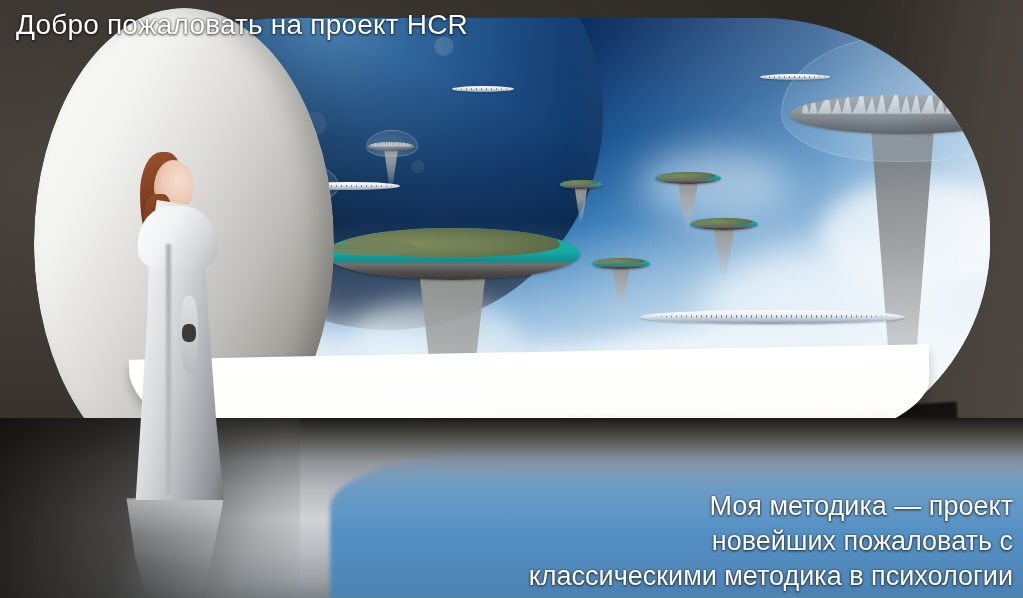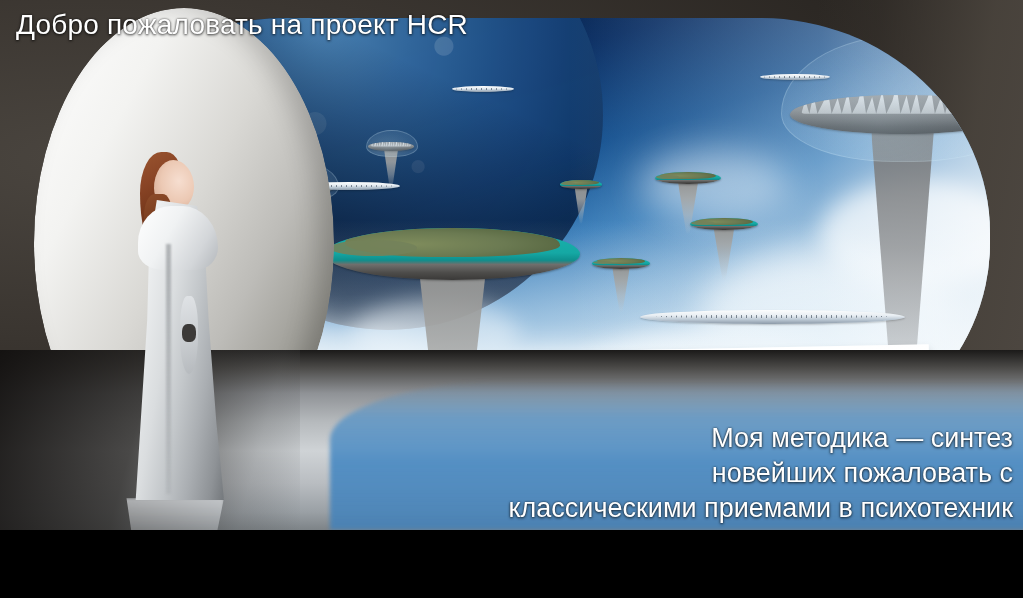--- a/index.html
+++ b/index.html
@@ -1,21 +1,21 @@
 <!DOCTYPE html>
 <html lang="ru"><head>
 <meta charset="utf-8">
 <title>Добро пожаловать на проект HCR</title>
 <style>
   html,body{margin:0;padding:0;background:#000;}
   body{font-family:"Liberation Sans","DejaVu Sans",sans-serif;}
 
   #slide{
     position:relative;
-    width:1023px;height:530px;
+    width:1023px;height:598px;
     overflow:hidden;
     background:#0c4a6e;
     user-select:none;
   }
 
   
   .wall{
     position:absolute;inset:0;
     background:
       radial-gradient(120% 90% at 8% 30%, #4a453f 0%, #3a3530 38%, #2b2723 70%, #211e1b 100%);
@@ -400,18 +400,18 @@
     <div class="fig-robe"></div>
     <div class="fig-shoulder"></div>
     <div class="fig-robe-fold"></div>
     <div class="fig-arm"></div>
     <div class="fig-hand"></div>
   </div>
 
   <div class="title-text">Добро пожаловать на проект HCR</div>
 
   <div class="caption-block">
-    <div>Моя методика — синтез</div>
+    <div>Моя методика — проект</div>
     <div>новейших пожаловать с</div>
-    <div>классическими приемами в психотехник</div>
+    <div>классическими методика в психологии</div>
   </div>
 
 </div>
 
 </body></html>

